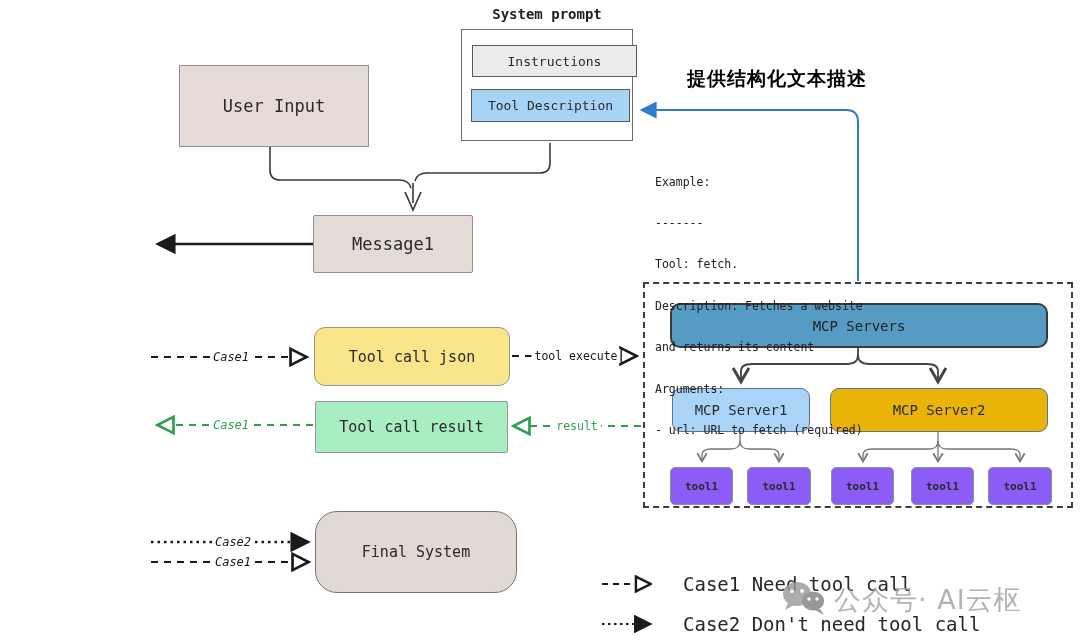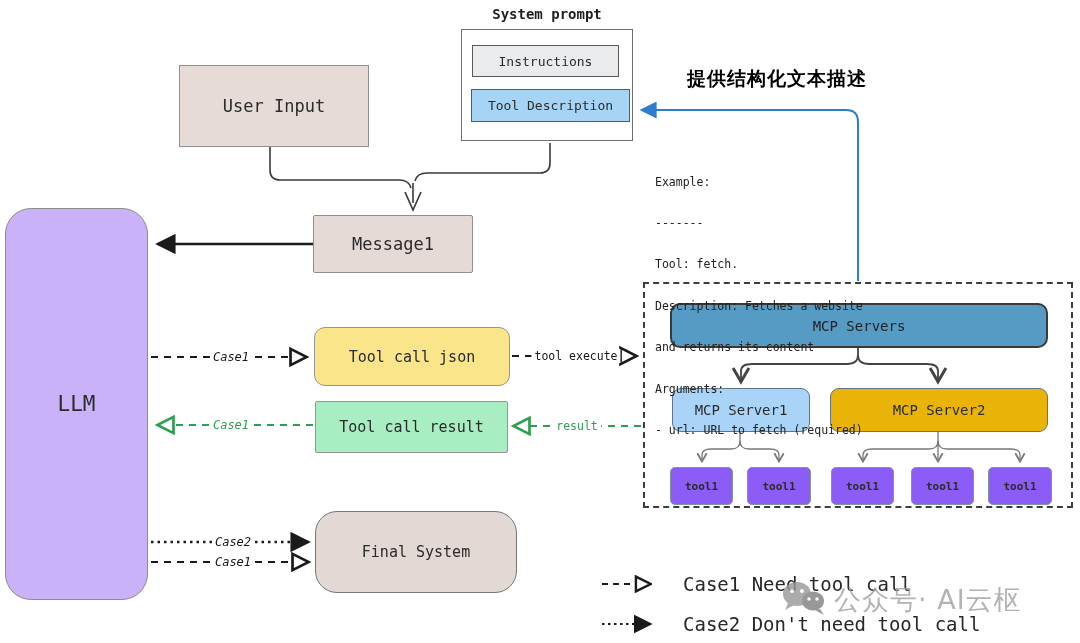--- a/index.html
+++ b/index.html
@@ -9,21 +9,21 @@
     position:relative; width:1080px; height:643px;
     background:#ffffff; overflow:hidden;
   }
   svg.edges { position:absolute; left:0; top:0; width:1080px; height:643px; z-index:1; }
   .node { position:absolute; display:flex; align-items:center; justify-content:center;
           color:#2b2b2b; text-align:center; z-index:2; }
   .title-label { position:absolute; color:#1f1f1f; z-index:2; text-align:center; }
 
   .sp-outer   { left:461px; top:29px;  width:172px; height:112px; background:#ffffff; border:1.5px solid #6f6f6f; }
   .sp-title   { left:461px; top:6px;   width:172px; font-size:14px; font-weight:bold; }
-  .instr      { left:472px; top:45px;  width:147px; height:32px; background:#e9ebed; border:1px solid #5a5a5a; font-size:13px; }
+  .instr      { left:472px; top:45px;  width:165px; height:32px; background:#e9ebed; border:1px solid #5a5a5a; font-size:13px; }
   .tooldesc   { left:471px; top:89px;  width:159px; height:33px; background:#a7d4f5; border:1px solid #5a5a5a; font-size:13px; }
   .userinput  { left:179px; top:65px;  width:190px; height:82px; background:#e6dbd6; border:1px solid #8f8f8f; font-size:17px; }
   .message1   { left:313px; top:215px; width:160px; height:58px; background:#e4dad6; border:1px solid #8f8f8f; border-radius:2px; font-size:17px; }
   .llm        { left:5px;   top:208px; width:143px; height:392px; background:#c9b2f8; border:1px solid #8d8d8d; border-radius:26px; font-size:21px; }
   .tcjson     { left:314px; top:327px; width:196px; height:59px; background:#fae58b; border:1px solid #969696; border-radius:11px; font-size:15px; }
   .tcresult   { left:315px; top:401px; width:193px; height:52px; background:#a9eec2; border:1px solid #969696; border-radius:2px; font-size:15px; }
   .finalres   { left:315px; top:511px; width:202px; height:82px; background:#e2d8d4; border:1px solid #767676; border-radius:22px; font-size:15px; }
 
   .mcp-box    { position:absolute; left:643px; top:282px; width:430px; height:226px;
                 border:2px dashed #3d3d3d; z-index:1; background:transparent; }
@@ -114,21 +114,20 @@
     <path d="M602,624 L650,624" fill="none" stroke="#1a1a1a" stroke-width="2.2" stroke-dasharray="2.5 3.5" marker-end="url(#mFilled)"></path>
   </svg>
 
   <div class="title-label sp-title">System prompt</div>
   <div class="node sp-outer"></div>
   <div class="node instr">Instructions</div>
   <div class="node tooldesc">Tool Description</div>
 
   <div class="node userinput">User Input</div>
   <div class="node message1">Message1</div>
-  <div class="node llm">LLM</div>
   <div class="node tcjson">Tool call json</div>
   <div class="node tcresult">Tool call result</div>
   <div class="node finalres">Final System</div>
 
   <div class="mcp-box"></div>
   <div class="node mcpservers">MCP Servers</div>
   <div class="node mcpserver1">MCP Server1</div>
   <div class="node mcpserver2">MCP Server2</div>
   <div class="node toolbox" style="left:670px;width:63px;">tool1</div>
   <div class="node toolbox" style="left:747px;width:64px;">tool1</div>

